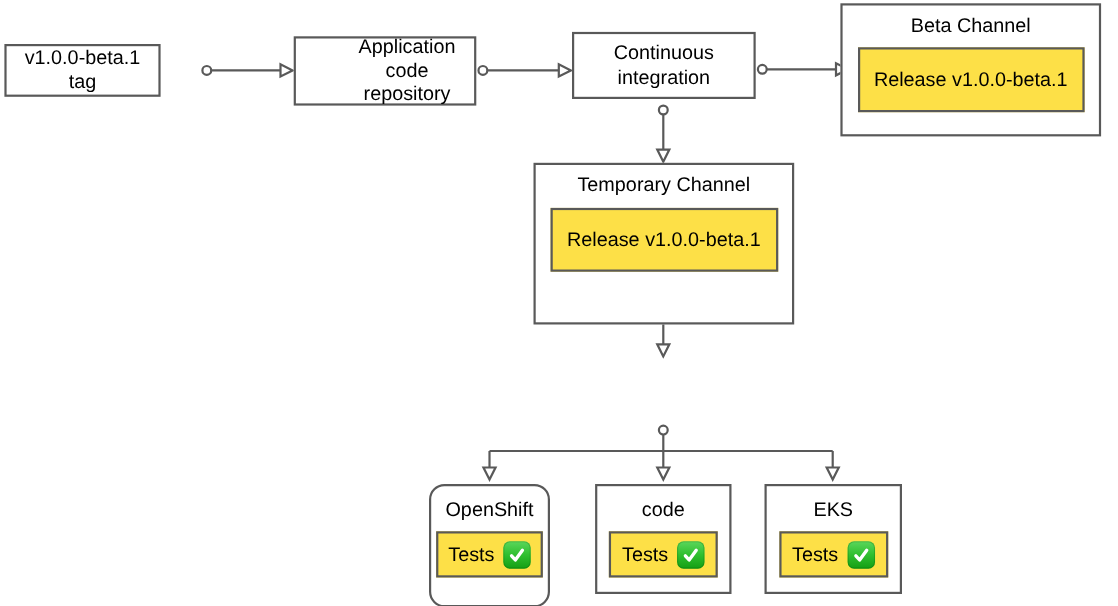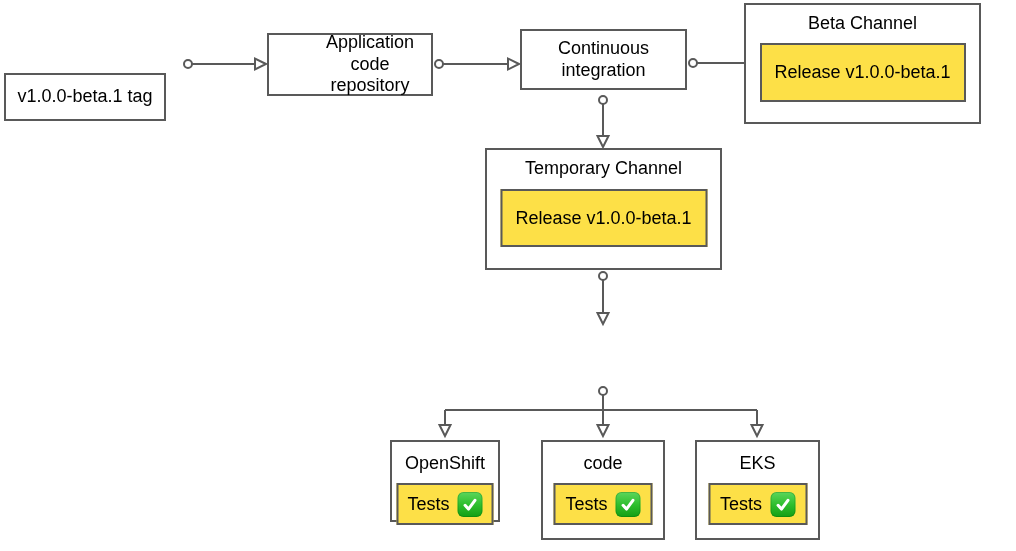--- a/index.html
+++ b/index.html
@@ -117,48 +117,48 @@
       <line x1="445" y1="410" x2="757" y2="410"></line>
       <line x1="445" y1="410" x2="445" y2="425"></line>
       <line x1="603" y1="410" x2="603" y2="425"></line>
       <line x1="757" y1="410" x2="757" y2="425"></line>
       <polygon points="445,436 439.5,425 450.5,425" fill="#ffffff"></polygon>
       <polygon points="603,436 597.5,425 608.5,425" fill="#ffffff"></polygon>
       <polygon points="757,436 751.5,425 762.5,425" fill="#ffffff"></polygon>
     </g>
   </svg>
 
-  <div class="node" style="left:4px; top:40px; width:162px; height:48px;margin-top:33px;">
+  <div class="node" style="left:4px; top:40px; width:142px; height:48px;">
     <span>v1.0.0-beta.1 tag</span>
   </div>
 
   <div class="node" style="left:267px; top:33px; width:166px; height:63px;padding-left:44px;">
     <span>Application code repository</span>
   </div>
 
   <div class="node" style="left:520px; top:29px; width:167px; height:61px;">
     <span>Continuous integration</span>
   </div>
 
-  <div class="container-node" style="left:744px; top:3px; width:237px; height:121px;">
+  <div class="container-node" style="left:764px; top:3px; width:237px; height:121px;">
     <div class="container-title">Beta Channel</div>
     <div class="inner-box" style="top:38px; width:206px; height:59px;">
       <span>Release v1.0.0-beta.1</span>
     </div>
   </div>
 
-  <div class="container-node" style="left:485px; top:148px; width:237px; height:122px;">
+  <div class="container-node" style="left:485px; top:148px; width:237px; height:147px;">
     <div class="container-title">Temporary Channel</div>
     <div class="inner-box" style="top:39px; width:207px; height:58px;">
       <span>Release v1.0.0-beta.1</span>
     </div>
   </div>
 
 
-  <div class="container-node platform" style="left:390px; top:440px; width:110px; height:82px;">
+  <div class="container-node platform" style="left:390px; top:440px; width:110px; height:112px;border-radius:14px;">
     <div class="container-title">OpenShift</div>
     <div class="inner-box" style="top:41px; width:97px; height:42px;">
       <span>Tests</span>
       <span class="check-icon">
         <svg width="19" height="19" viewBox="0 0 25 25" fill="none" stroke="#ffffff" stroke-width="4" stroke-linecap="round" stroke-linejoin="round">
           <path d="M6 13.5 L10.5 18.5 L19 7"></path>
         </svg>
       </span>
     </div>
   </div>

